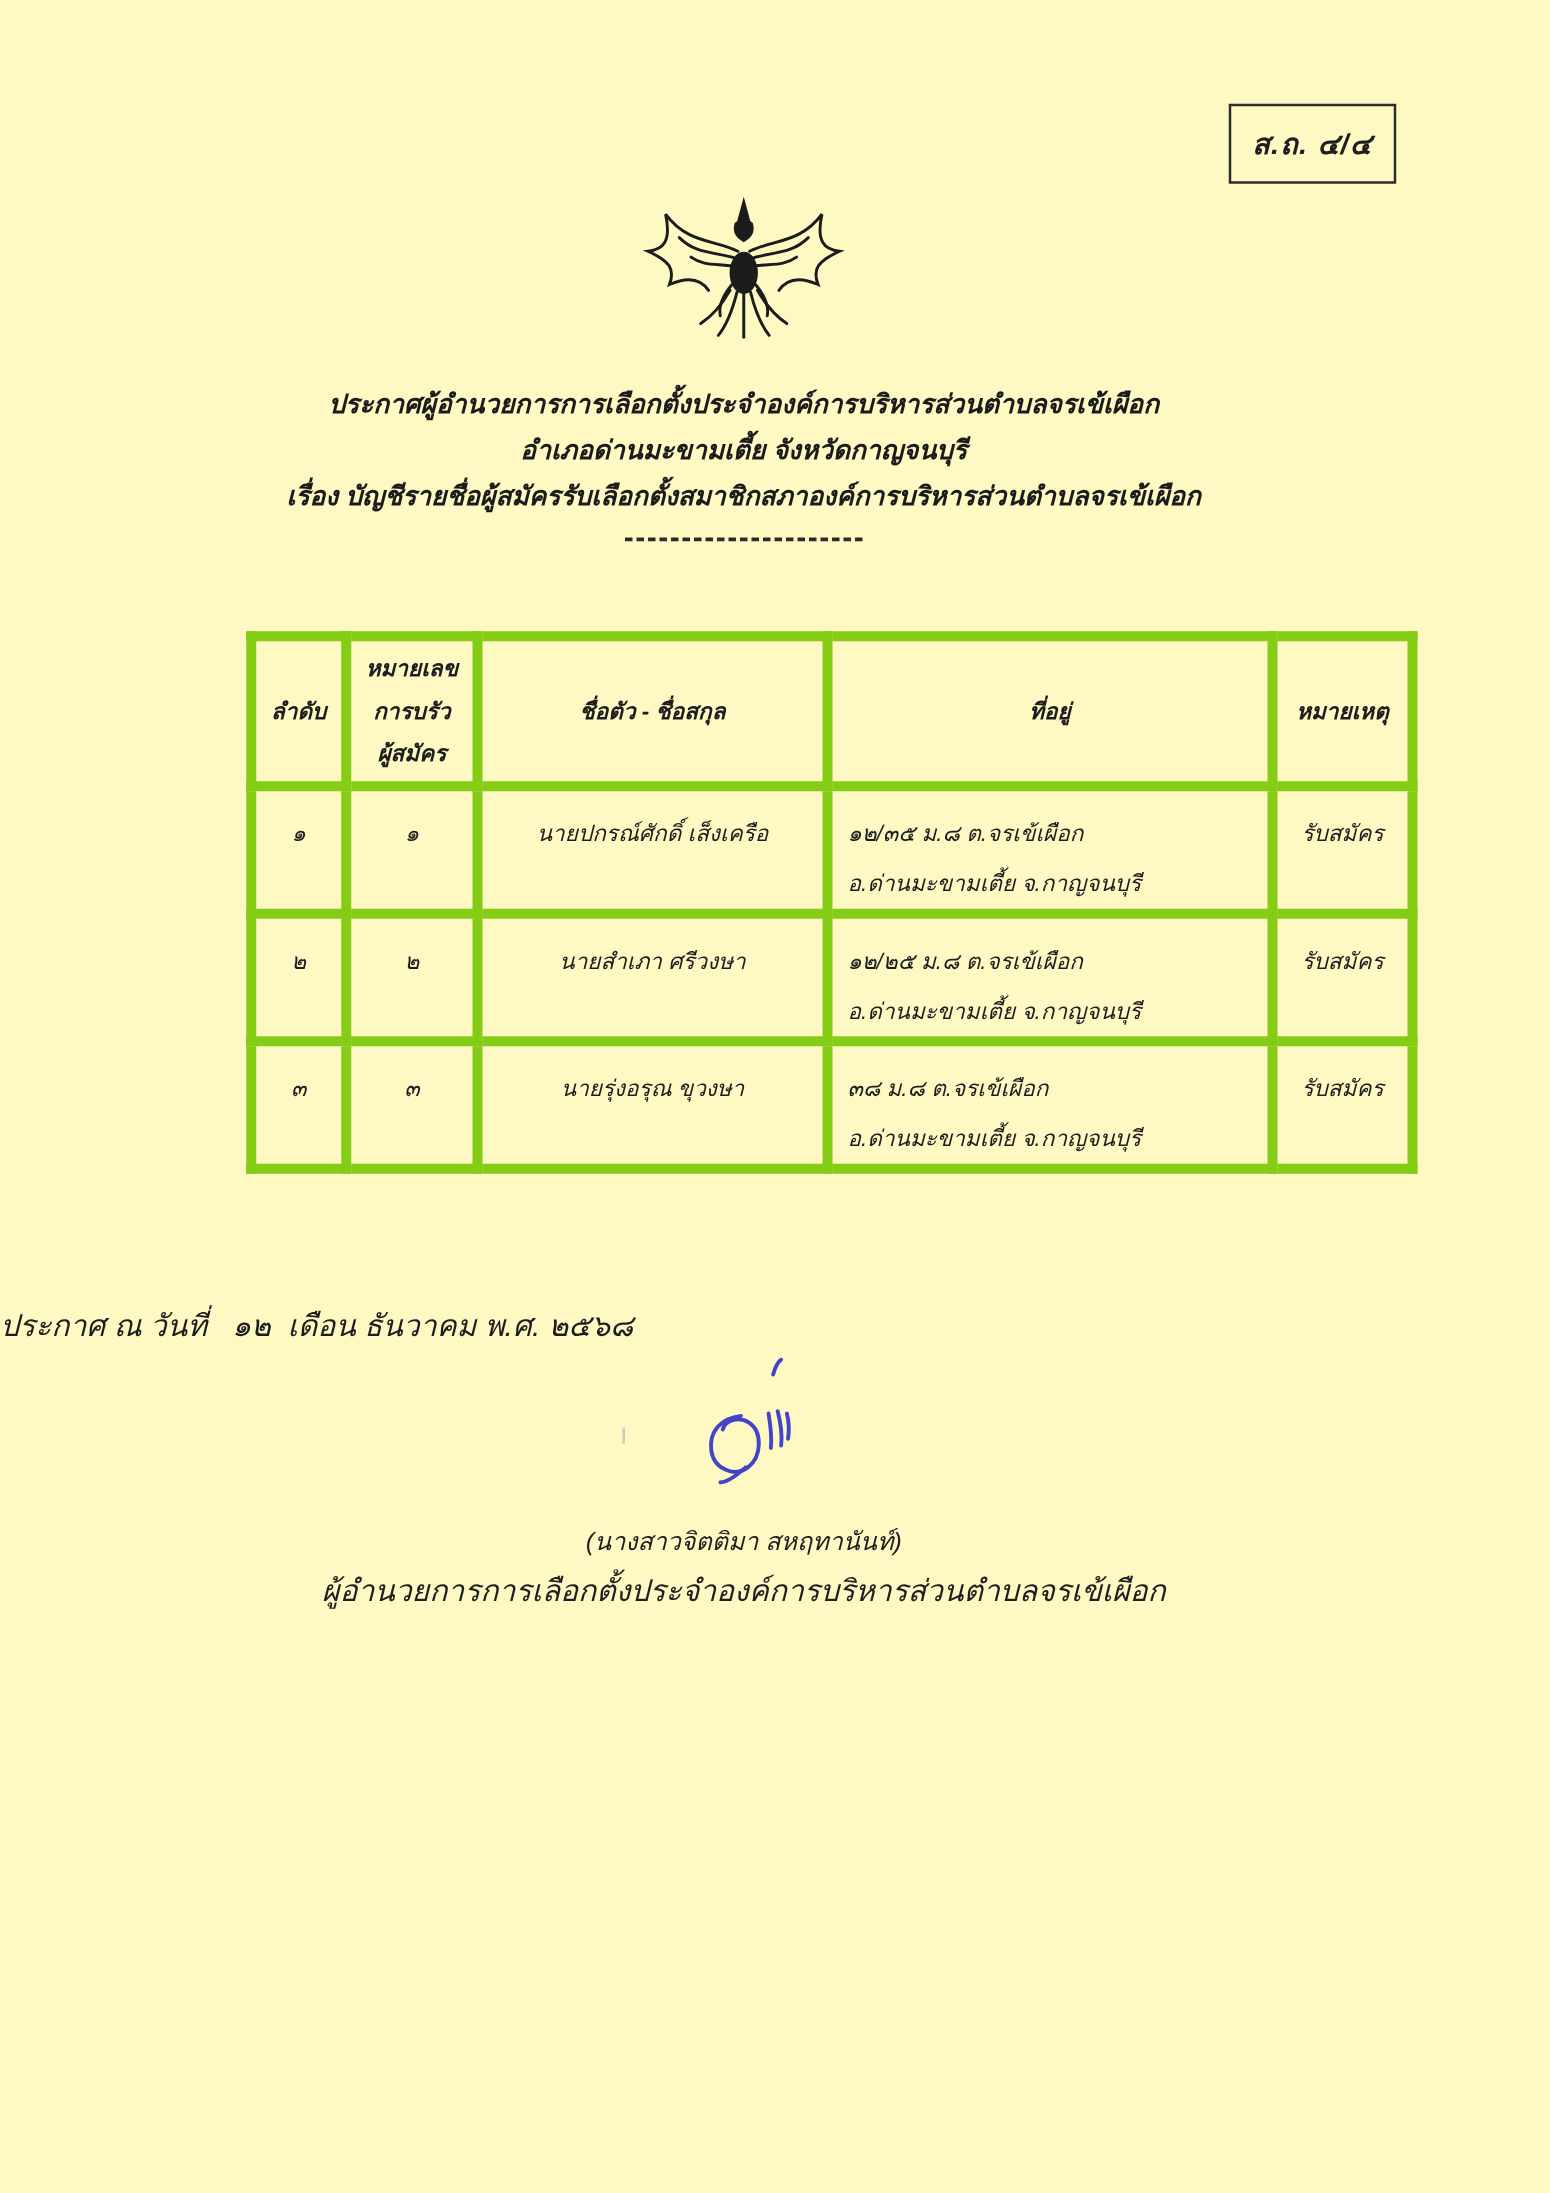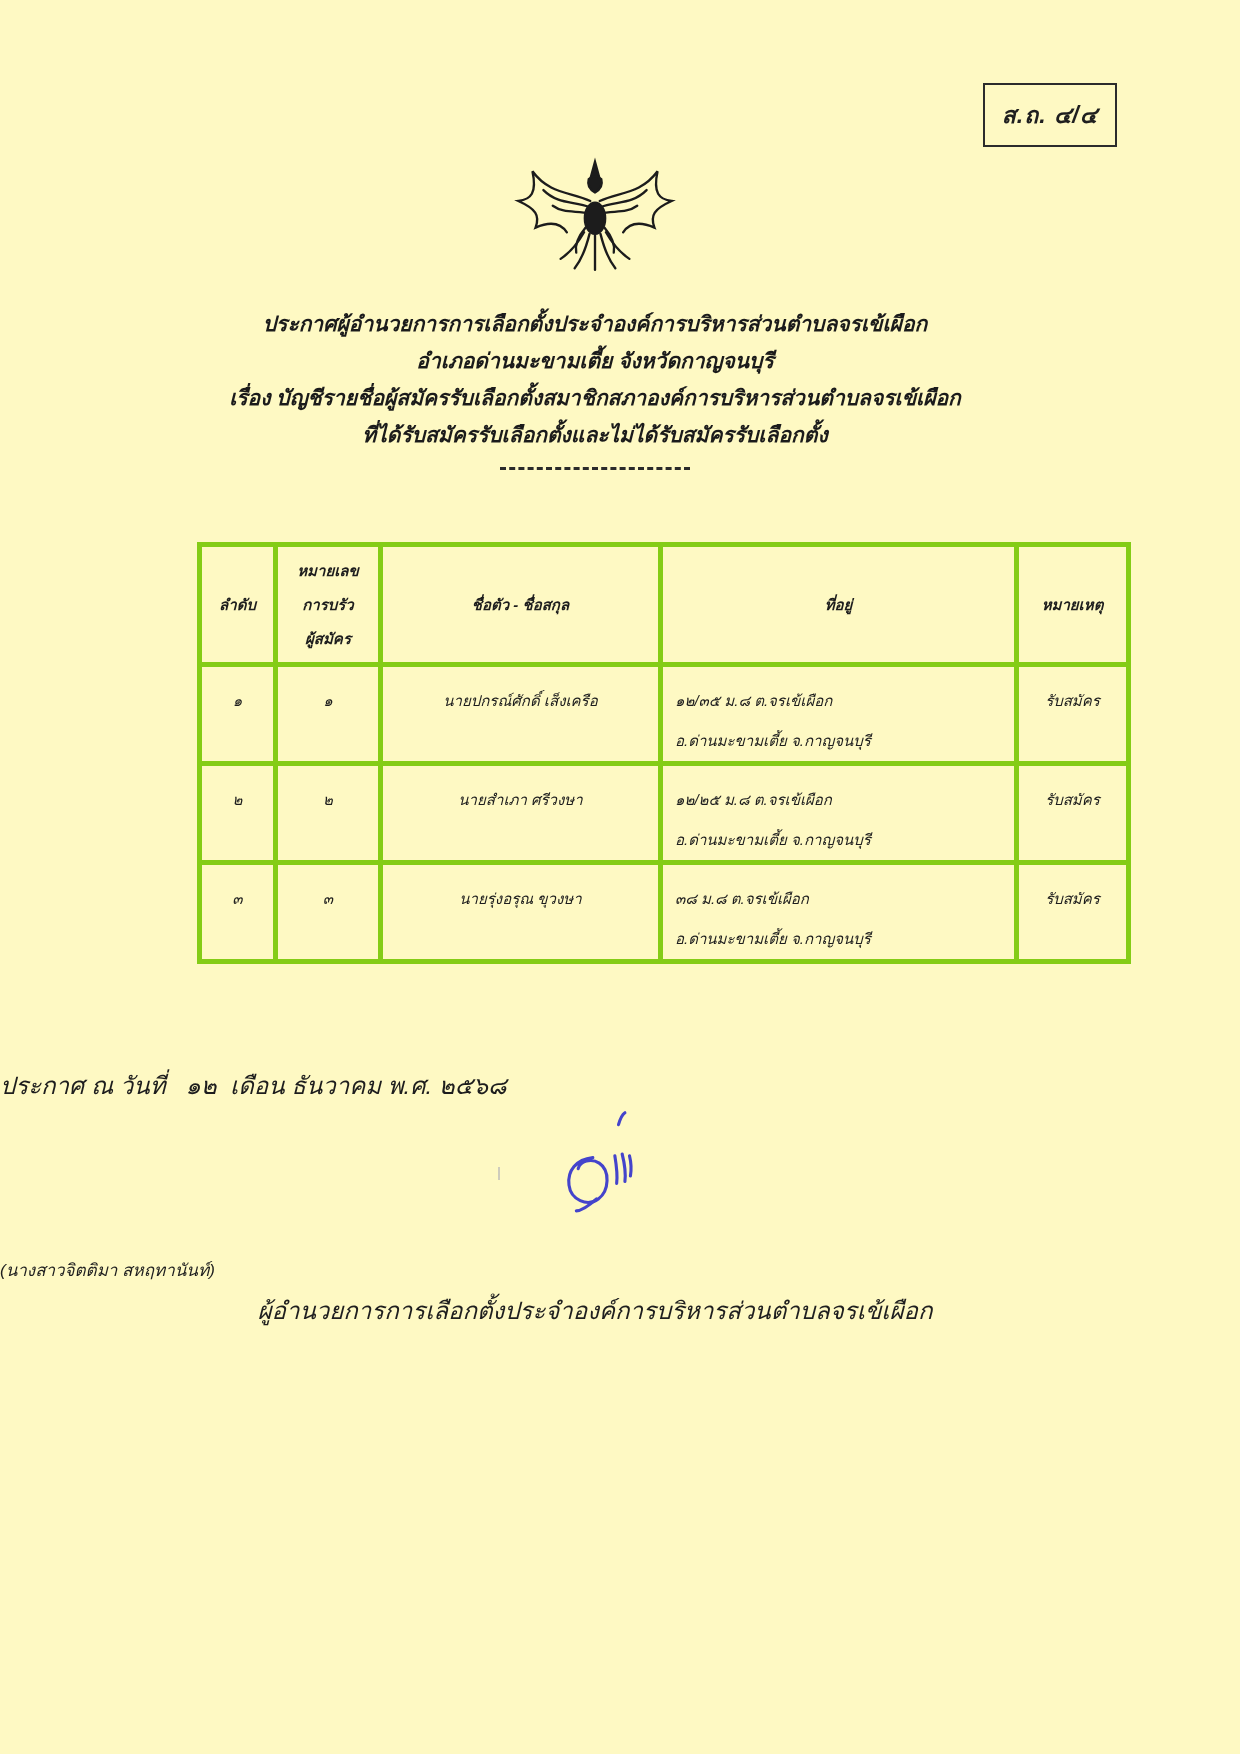--- a/index.html
+++ b/index.html
@@ -36,22 +36,22 @@
     border-top:3px dashed #2b2b2b;
   }
 
   
   table.candidates {
     margin-left:197px; margin-top:72px;
     border-collapse:collapse;
     table-layout:fixed;
   }
   table.candidates th, table.candidates td {
-    border:5px solid #84cc16;
-    font-size:15px;
+    border:8px solid #84cc16;
+    font-size:18px;
     color:#1d1d1d;
   }
   table.candidates th {
     height:120px; font-weight:700; text-align:center; vertical-align:middle;
     line-height:34px;
   }
   table.candidates td {
     height:88px; vertical-align:top; padding-top:14px;
     font-weight:400; line-height:40px;
   }
@@ -66,21 +66,21 @@
   }
   .signature-wrap {
     margin-top:4px; display:flex; justify-content:center;
     transform:translateX(18px);
     position:relative;
   }
   .stray-mark {
     position:absolute; left:480px; top:58px;
     width:2px; height:13px; background:#b9b9b9; opacity:.7;
   }
-  .signer-name { margin-top:30px; text-align:left; font-size:17px; line-height:40px; }
+  .signer-name { margin-top:18px; text-align:center; font-size:20px; line-height:40px; }
   .signer-title { text-align:center; font-size:24px; line-height:40px; }
 </style>
 </head>
 <body>
 
 <div class="page">
 
   <div class="form-code-box">
     <span>ส.ถ. ๔/๔</span>
   </div>
@@ -107,21 +107,20 @@
           <path d="M96 102 C88 116 78 128 66 136"></path>
           <path d="M124 102 C132 116 142 128 154 136"></path>
         </g>
       </svg>
     </div>
 
     <div class="title-block">
       <div class="title-line">ประกาศผู้อำนวยการการเลือกตั้งประจำองค์การบริหารส่วนตำบลจรเข้เผือก</div>
       <div class="title-line">อำเภอด่านมะขามเตี้ย จังหวัดกาญจนบุรี</div>
       <div class="title-line">เรื่อง บัญชีรายชื่อผู้สมัครรับเลือกตั้งสมาชิกสภาองค์การบริหารส่วนตำบลจรเข้เผือก</div>
-      <div class="title-line">ที่ได้รับสมัครรับเลือกตั้งและไม่ได้รับสมัครรับเลือกตั้ง</div>
     </div>
 
     <div class="divider"></div>
 
     <table class="candidates">
       <colgroup>
         <col style="width:76px">
           <col style="width:105px">
           <col style="width:280px">
           <col style="width:356px">

